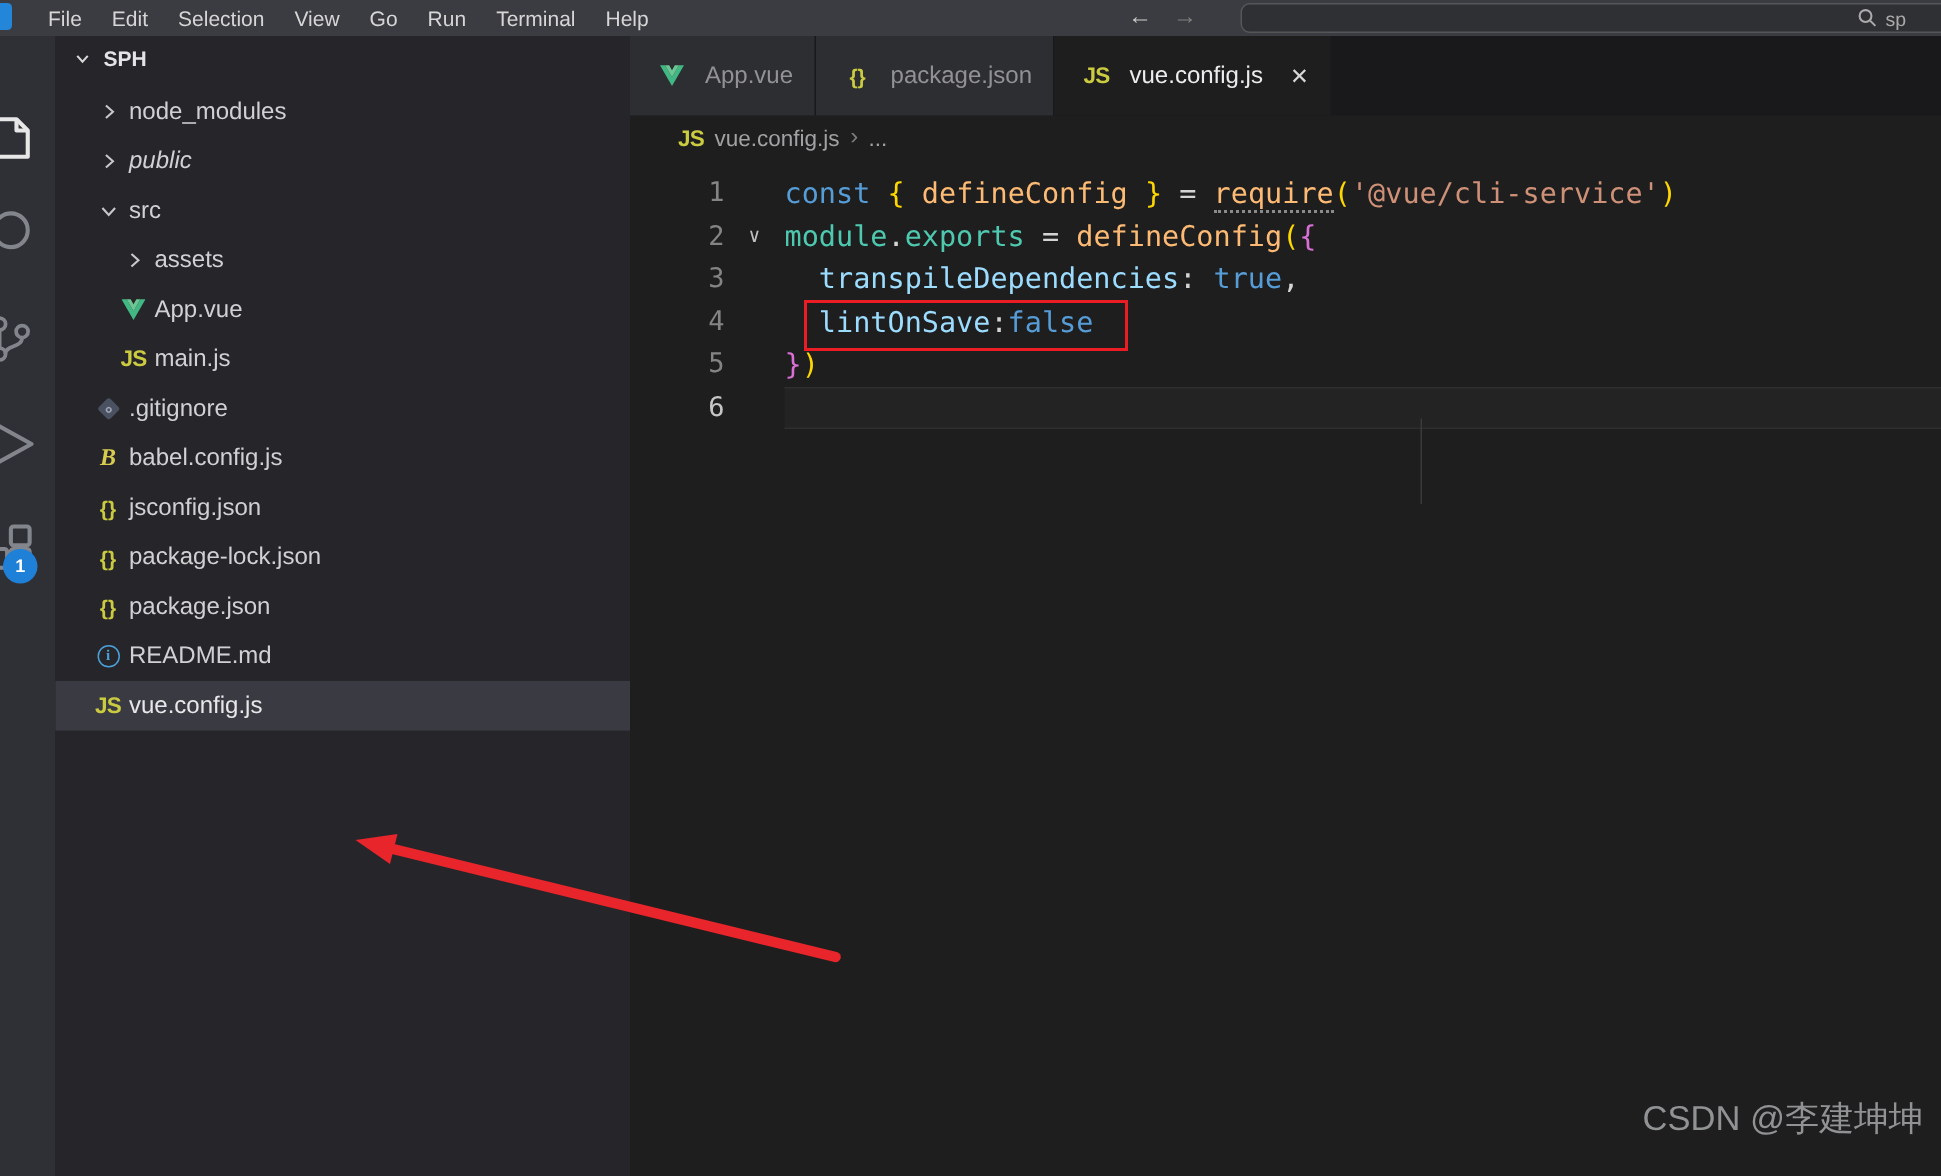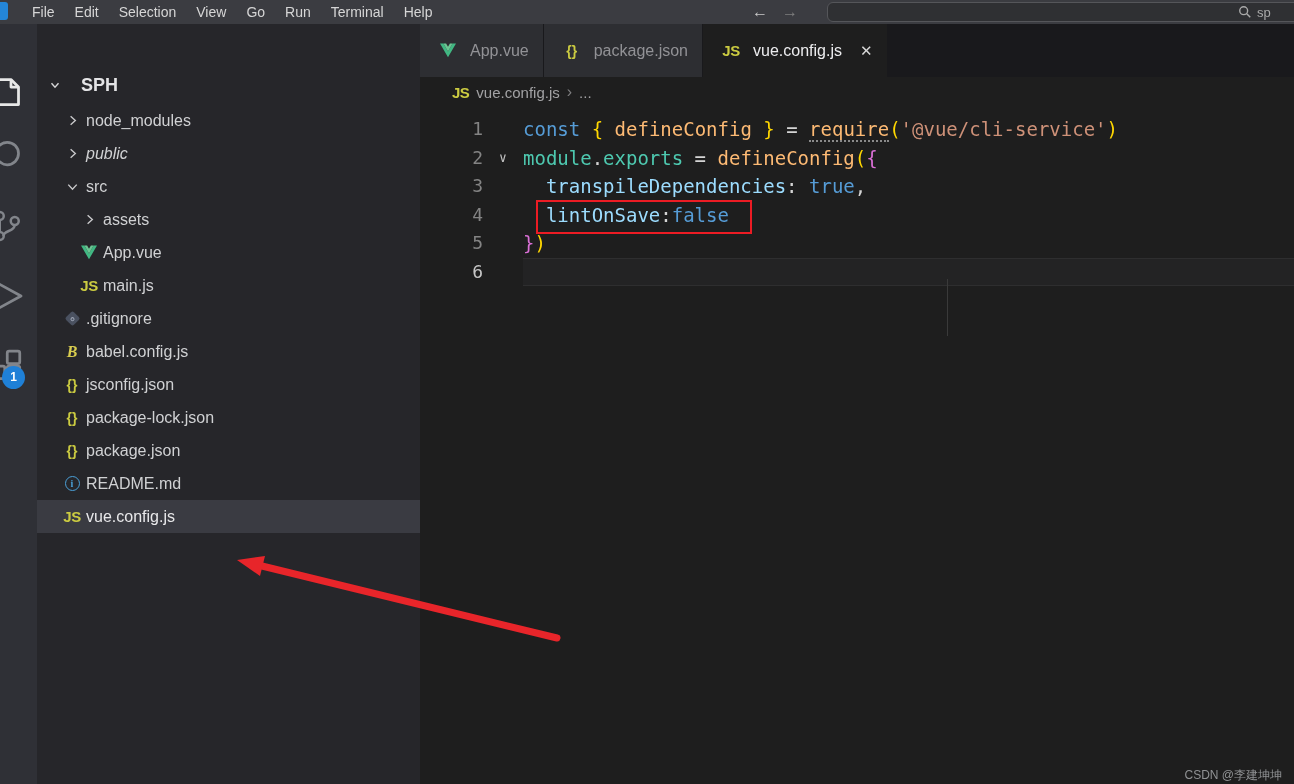--- a/index.html
+++ b/index.html
@@ -20,21 +20,21 @@
   .activitybar { position:absolute; left:0; top:24px; bottom:0; width:37px; background:#2f3036; overflow:hidden; }
   .ab-icon { position:absolute; left:-14px; width:40px; height:40px; }
   .ab-icon svg { width:40px; height:40px; }
   .badge { position:absolute; left:2px; top:342px; width:23px; height:23px; border-radius:50%; background:#1f80d7; color:#fff; font-size:12px; font-weight:bold; text-align:center; line-height:23px; z-index:3; }
 
   
   .sidebar { position:absolute; left:37px; top:24px; bottom:0; width:383px; background:#26262a; }
   .sb-header { height:56px; display:flex; align-items:flex-end; justify-content:space-between; padding:0 24px 10px 28px; }
   .sb-title { font-size:13px; letter-spacing:.4px; color:#b9b9bb; }
   .sb-more { font-size:17px; color:#c5c5c5; letter-spacing:2px; }
-  .sb-root { height:30px; display:flex; align-items:center; font-weight:bold; font-size:18px; color:#e4e4e6; padding-left:8px; gap:12px;margin-top:46px; }
+  .sb-root { height:30px; display:flex; align-items:center; font-weight:bold; font-size:14px; color:#e4e4e6; padding-left:8px; gap:0; }
   .tree { padding-top:4px; }
   .tree-row { height:33px; display:flex; align-items:center; font-size:16px; color:#d0d1d3; cursor:pointer; }
   .tree-row.sel { background:#3a3b42; color:#e8e8ea; }
   .tw { width:20px; min-width:20px; display:flex; justify-content:center; align-items:center; margin-right:4px; }
   .glyph-js { font-size:15px; font-weight:bold; color:#cbcb41; letter-spacing:-0.5px; }
   .glyph-braces { font-size:14px; font-weight:bold; color:#cbcb41; }
   .glyph-babel { font-family:"Liberation Serif", serif; font-style:italic; font-weight:bold; font-size:16px; color:#d8cc4f; }
   .glyph-info { width:15px; height:15px; border:1.5px solid #4aa0d8; border-radius:50%; color:#4aa0d8; font-size:10px; font-weight:bold; font-family:"Liberation Serif", serif; display:flex; align-items:center; justify-content:center; }
   .glyph-git { width:11px; height:11px; background:#4a5160; transform:rotate(45deg); border-radius:2px; display:flex; align-items:center; justify-content:center; }
   .glyph-git i { width:4px; height:4px; border:1px solid #9da5b4; border-radius:50%; display:block; }
@@ -57,21 +57,21 @@
   .cl.active .gut { color:#c6c6c6; }
   .cl.active .src { background:#232324; border-top:1px solid #2e2e2f; border-bottom:1px solid #2e2e2f; }
   .kw { color:#569cd6; } .fn { color:#fdba74; } .b1 { color:#ffd700; } .b2 { color:#da70d6; }
   .prop { color:#9cdcfe; } .cls { color:#4ec9b0; } .str { color:#ce9178; } .pl { color:#d4d4d4; }
   .dots { border-bottom:2px dotted #8a8a8a; }
   .indent-guide { position:absolute; left:527px; top:172px; width:1px; height:57px; background:#3a3a3a; }
 
   
   .red-box { position:absolute; left:536px; top:200px; width:216px; height:34px; border:2px solid #ec1c24; z-index:6; }
   .arrow-svg { position:absolute; left:0; top:0; width:1294px; height:784px; z-index:7; pointer-events:none; }
-  .watermark { position:absolute; right:12px; bottom:0; font-size:12px; color:#90929
+  .watermark { position:absolute; right:12px; bottom:23px; font-size:23px; color:#90929
 4; z-index:8; color:#909294; }
 </style>
 </head>
 <body>
 
 <div class="titlebar">
   <div class="logo-sliver"></div>
   <div class="menubar" id="menubar">
       <div class="menu-item">File</div>
       <div class="menu-item">Edit</div>

